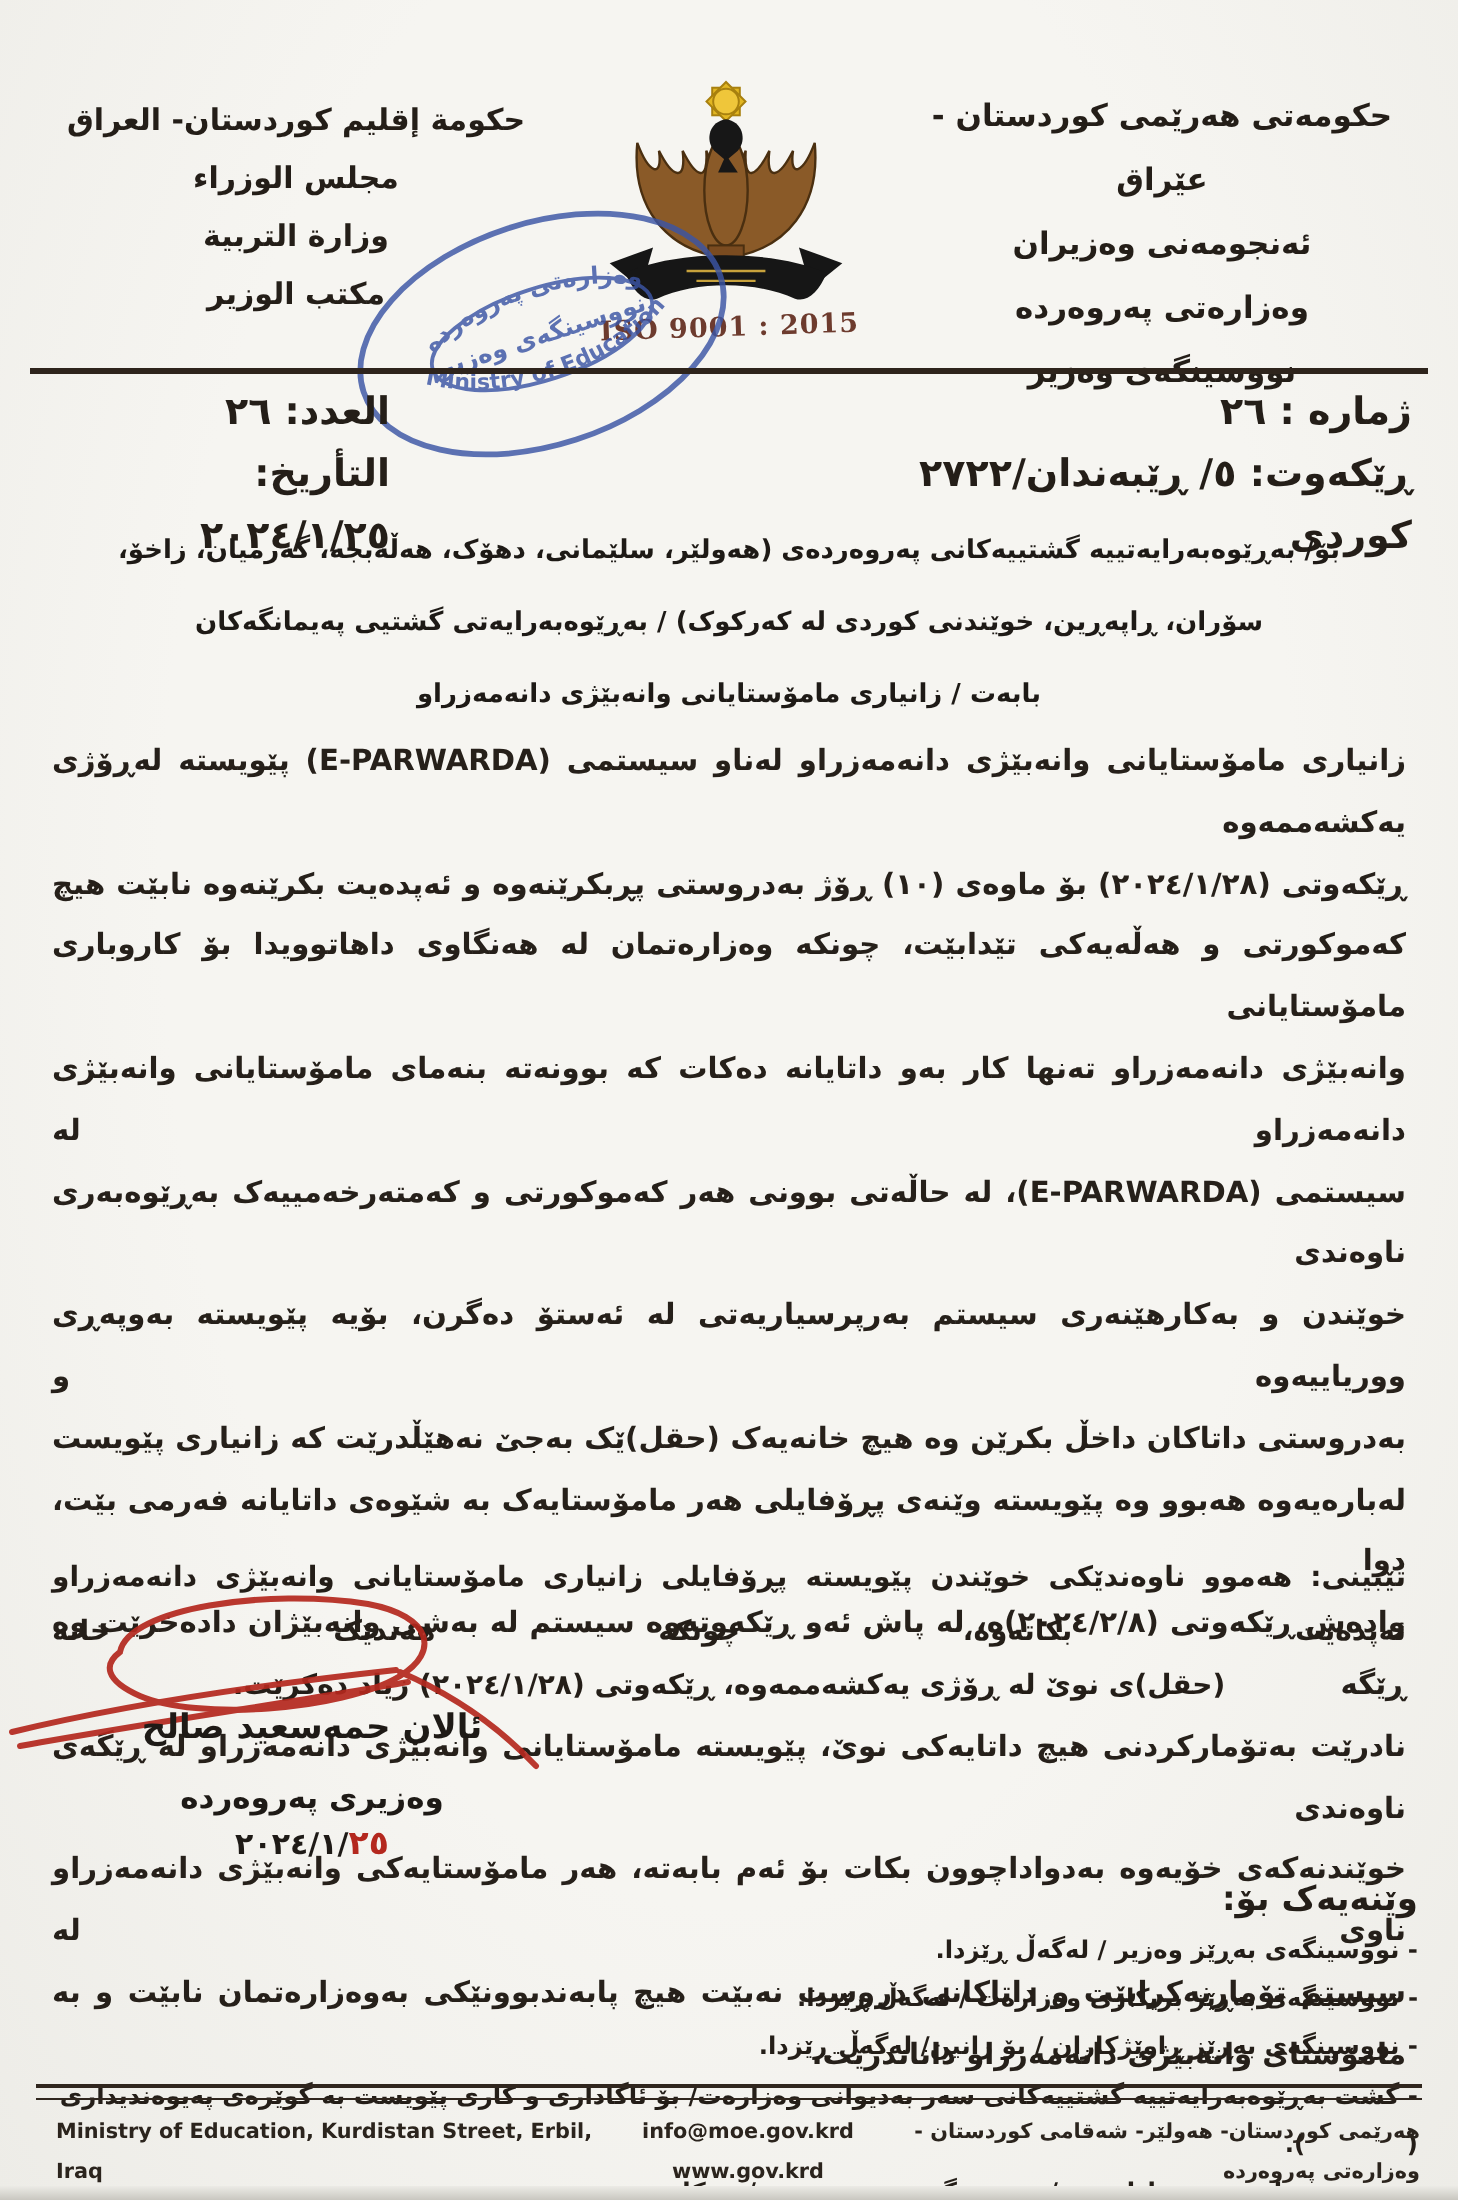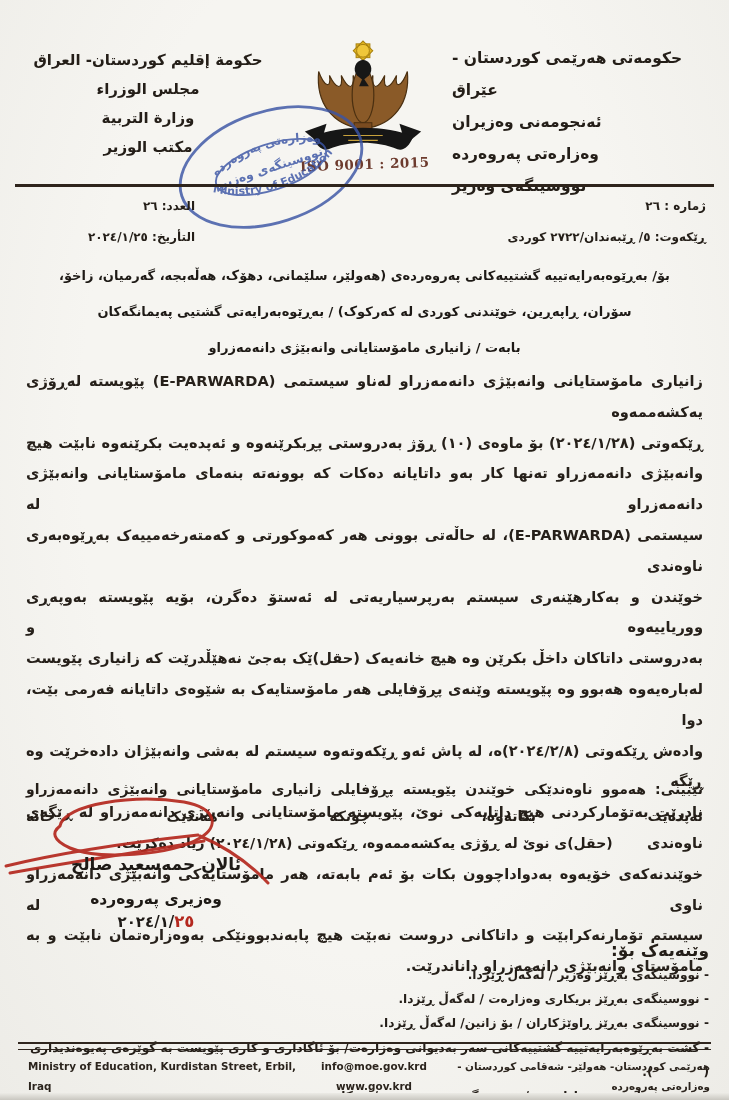--- a/index.html
+++ b/index.html
@@ -7,28 +7,28 @@
     position:relative;width:729px;height:1100px;margin:0 auto;overflow:hidden;
     background:radial-gradient(ellipse at 50% 40%, #f6f5f1 55%, #edecE7 100%);
     font-family:"DejaVu Sans", sans-serif;color:#27211b;
   }
   .abs{position:absolute;}
   .rtl{direction:rtl;unicode-bidi:isolate;}
   .ltr{direction:ltr;unicode-bidi:isolate;}
 
   
   .hdr-ar{left:28px;top:46px;width:240px;text-align:center;font-weight:700;font-size:15px;line-height:29px;color:#241e18;}
-  .hdr-ku{left:452px;top:42px;width:258px;text-align:left;font-weight:700;font-size:15.5px;line-height:32px;color:#241e18;}
+  .hdr-ku{left:452px;top:42px;width:258px;text-align:center;font-weight:700;font-size:15.5px;line-height:32px;color:#241e18;}
   .emblem{left:297px;top:34px;width:132px;height:138px;}
   .stamp{left:166px;top:100px;width:210px;height:134px;opacity:.82;}
   .iso{left:300px;top:156px;font-family:"DejaVu Serif", serif;font-weight:700;font-size:13.5px;color:#6d3b2e;letter-spacing:.5px;transform:rotate(-2deg);}
   .rule{left:15px;top:184px;width:699px;border-top:3px solid #2e241c;}
 
   
-  .meta{font-weight:700;font-size:12px;line-height:31px;color:#241e18;}
+  .meta{font-weight:700;font-size:19px;line-height:31px;color:#241e18;}
   .meta-ar{left:30px;top:191px;width:165px;text-align:right;}
   .meta-ku{left:430px;top:191px;width:276px;text-align:right;}
 
   
   .subject{left:20px;top:258px;width:689px;text-align:center;font-weight:700;font-size:13px;line-height:36px;color:#1e1a16;}
 
   
   .body{left:26px;top:366px;width:677px;}
   .bodyline{font-weight:700;font-size:14.6px;line-height:30.8px;direction:rtl;text-align:justify;text-align-last:justify;color:#26201a;}
   .bodyline.last{text-align-last:right;}
@@ -125,20 +125,21 @@
 
   <div class="abs rtl subject">
     <div>بۆ/ بەڕێوەبەرایەتییە گشتییەکانی پەروەردەی (هەولێر، سلێمانی، دهۆک، هەڵەبجە، گەرمیان، زاخۆ،</div>
     <div>سۆران، ڕاپەڕین، خوێندنی کوردی لە کەرکوک) / بەڕێوەبەرایەتی گشتیی پەیمانگەکان</div>
     <div>بابەت / زانیاری مامۆستایانی وانەبێژی دانەمەزراو</div>
   </div>
 
   <div class="abs body">
     <div class="bodyline">زانیاری مامۆستایانی وانەبێژی دانەمەزراو لەناو سیستمی (E-PARWARDA) پێویستە لەڕۆژی یەکشەممەوە</div>
     <div class="bodyline">ڕێکەوتی (٢٠٢٤/١/٢٨) بۆ ماوەی (١٠) ڕۆژ بەدروستی پڕبکرێنەوە و ئەپدەیت بکرێنەوە نابێت هیچ</div>
+    <div class="bodyline">کەموکورتی و هەڵەیەکی تێدابێت، چونکە وەزارەتمان لە هەنگاوی داهاتوویدا بۆ کاروباری مامۆستایانی</div>
     <div class="bodyline">وانەبێژی دانەمەزراو تەنها کار بەو داتایانە دەکات کە بوونەتە بنەمای مامۆستایانی وانەبێژی دانەمەزراو لە</div>
     <div class="bodyline">سیستمی (E-PARWARDA)، لە حاڵەتی بوونی هەر کەموکورتی و کەمتەرخەمییەک بەڕێوەبەری ناوەندی</div>
     <div class="bodyline">خوێندن و بەکارهێنەری سیستم بەرپرسیاریەتی لە ئەستۆ دەگرن، بۆیە پێویستە بەوپەڕی ووریاییەوە و</div>
     <div class="bodyline">بەدروستی داتاکان داخڵ بکرێن وە هیچ خانەیەک (حقل)ێک بەجێ نەهێڵدرێت کە زانیاری پێویست</div>
     <div class="bodyline">لەبارەیەوە هەبوو وە پێویستە وێنەی پڕۆفایلی هەر مامۆستایەک بە شێوەی داتایانە فەرمی بێت، دوا</div>
     <div class="bodyline">وادەش ڕێکەوتی (٢٠٢٤/٢/٨)ە، لە پاش ئەو ڕێکەوتەوە سیستم لە بەشی وانەبێژان دادەخرێت وە ڕێگە</div>
     <div class="bodyline">نادرێت بەتۆمارکردنی هیچ داتایەکی نوێ، پێویستە مامۆستایانی وانەبێژی دانەمەزراو لە ڕێگەی ناوەندی</div>
     <div class="bodyline">خوێندنەکەی خۆیەوە بەدواداچوون بکات بۆ ئەم بابەتە، هەر مامۆستایەکی وانەبێژی دانەمەزراو ناوی لە</div>
     <div class="bodyline">سیستم تۆمارنەکرابێت و داتاکانی دروست نەبێت هیچ پابەندبوونێکی بەوەزارەتمان نابێت و بە</div>
     <div class="bodyline last">مامۆستای وانەبێژی دانەمەزراو داناندرێت.</div>

